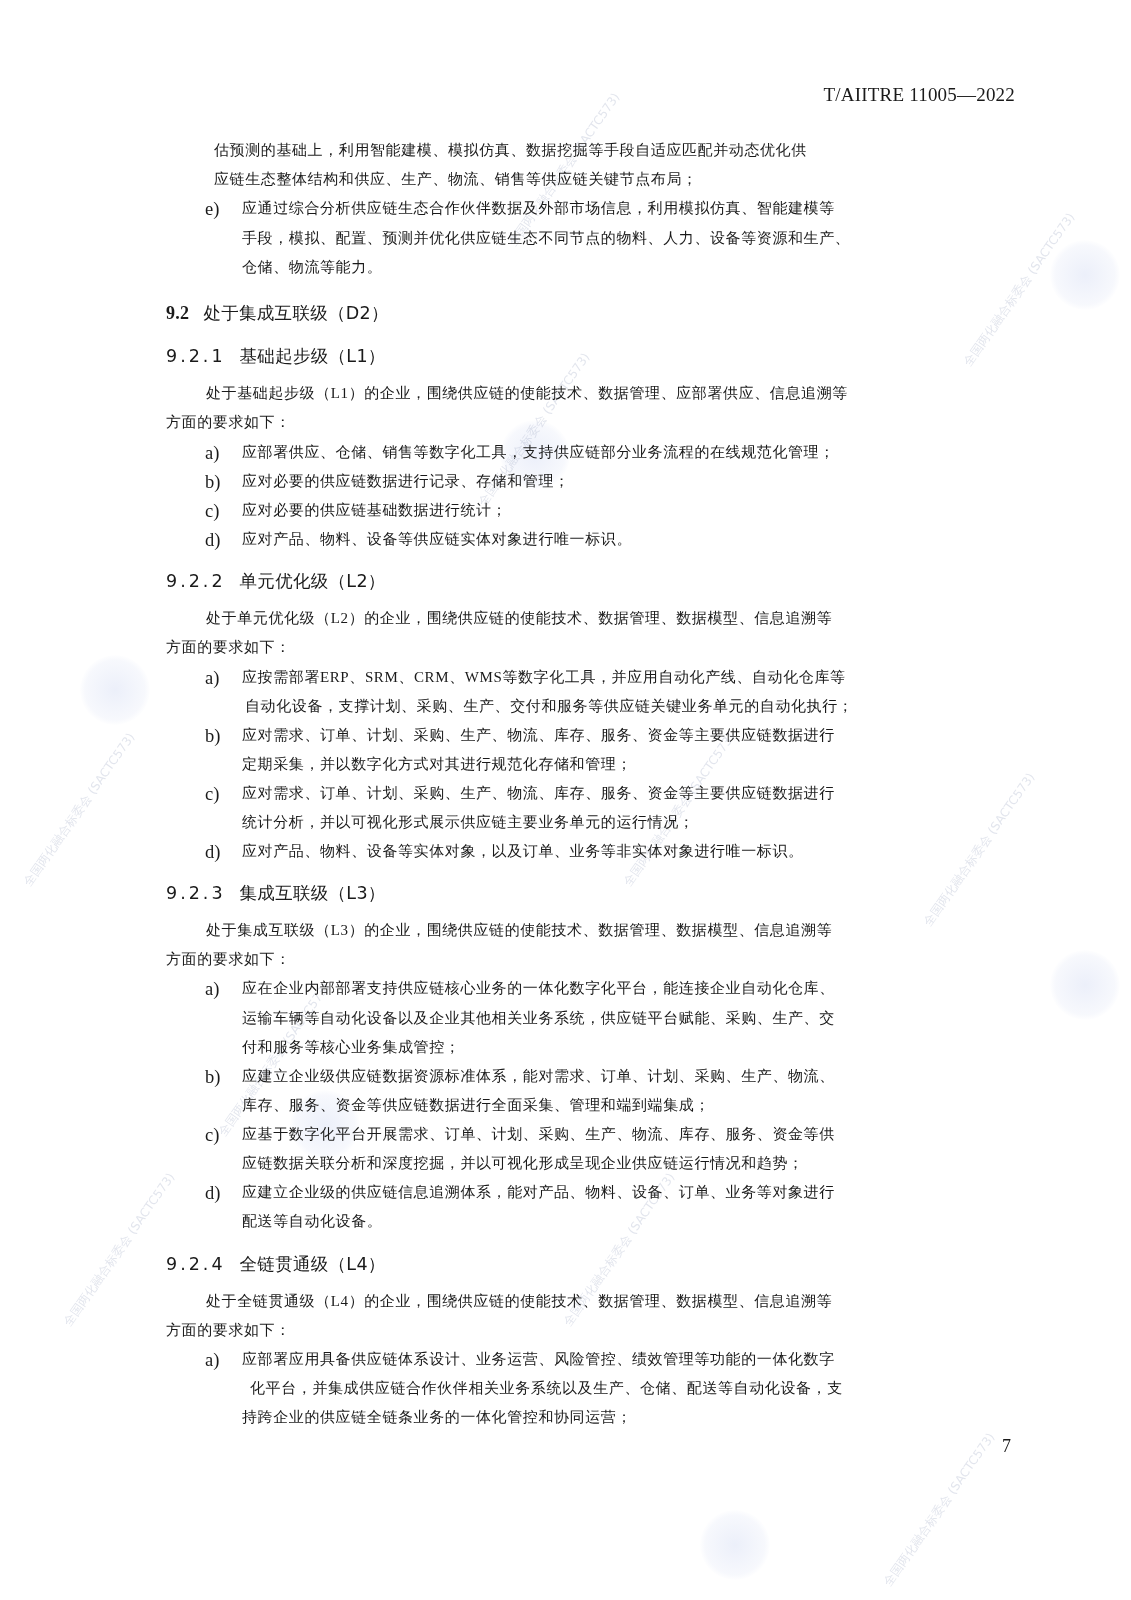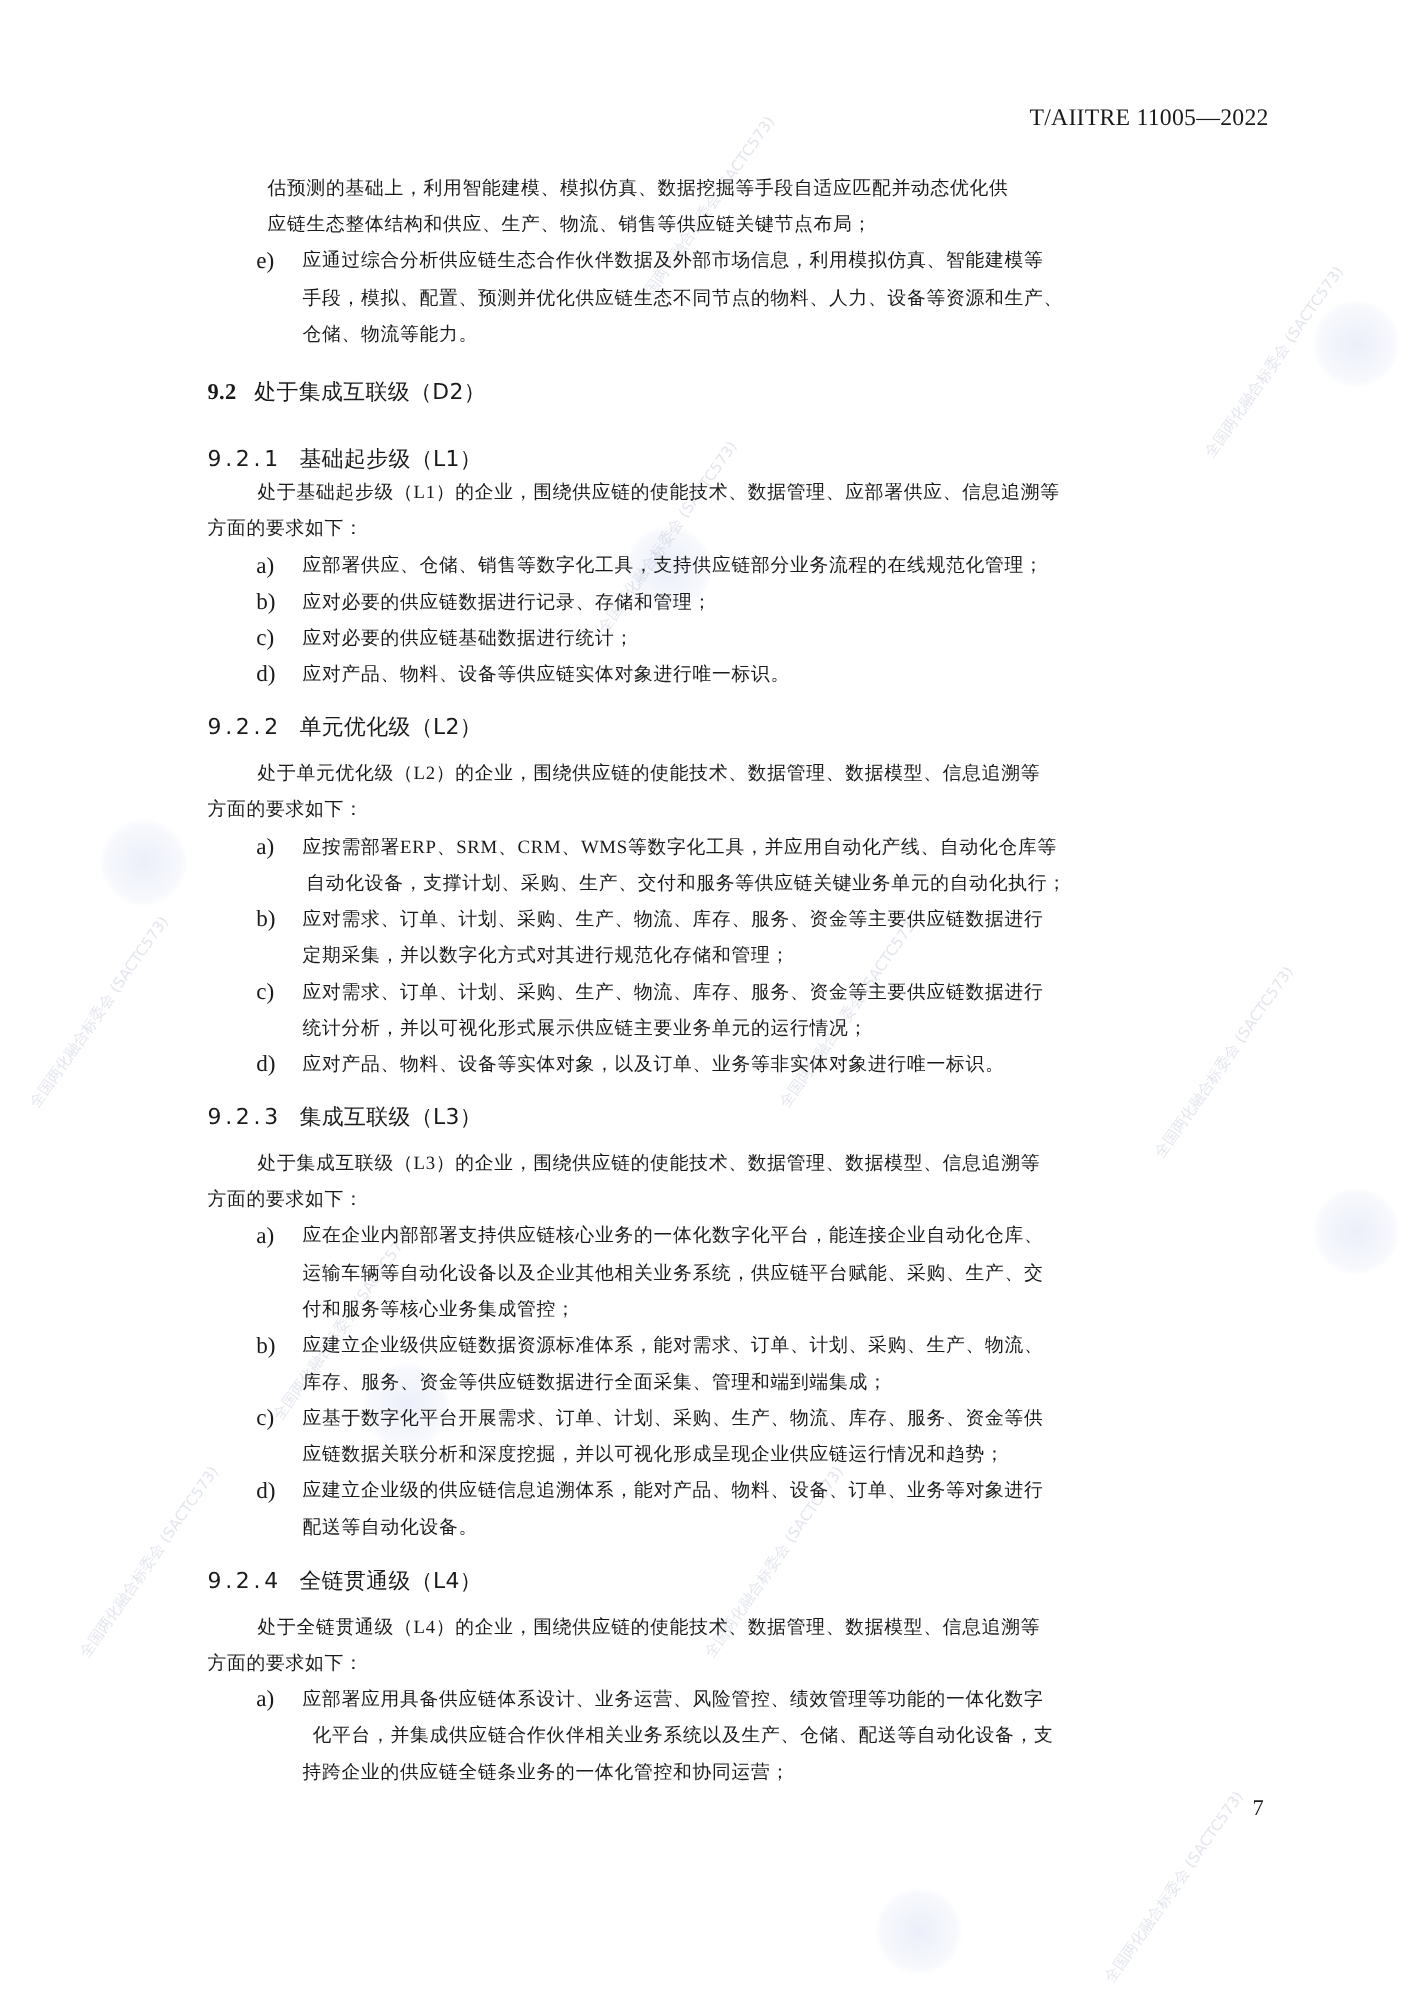--- a/index.html
+++ b/index.html
@@ -58,21 +58,21 @@
 <div class="line" style="left:214px;top:170px;">应链生态整体结构和供应、生产、物流、销售等供应链关键节点布局；</div>
 <div class="marker" style="left:205px;top:199px;">e)</div>
 <div class="line" style="left:242px;top:199px;text-align:center;">应通过综合分析供应链生态合作伙伴数据及外部市场信息，利用模拟仿真、智能建模等</div>
 <div class="line" style="left:242px;top:229px;">手段，模拟、配置、预测并优化供应链生态不同节点的物料、人力、设备等资源和生产、</div>
 <div class="line" style="left:242px;top:258px;">仓储、物流等能力。</div>
 
 <div class="heading" style="left:166px;top:301px;">
   <span class="num" style="font-family:'Liberation Serif',serif;font-size:18px;font-weight:bold;">9.2</span><span class="title">处于集成互联级（D2）</span>
 </div>
 
-<div class="heading" style="left:166px;top:344px;margin-top:11px;">
+<div class="heading" style="left:166px;top:344px;">
   <span class="num" style="letter-spacing:3px;">9.2.1</span><span class="title">基础起步级（L1）</span>
 </div>
 <div class="line" style="left:206px;top:384px;">处于基础起步级（L1）的企业，围绕供应链的使能技术、数据管理、应部署供应、信息追溯等</div>
 <div class="line" style="left:166px;top:413px;">方面的要求如下：</div>
 <div class="marker" style="left:205px;top:443px;">a)</div>
 <div class="line" style="left:242px;top:443px;">应部署供应、仓储、销售等数字化工具，支持供应链部分业务流程的在线规范化管理；</div>
 <div class="marker" style="left:205px;top:472px;">b)</div>
 <div class="line" style="left:242px;top:472px;">应对必要的供应链数据进行记录、存储和管理；</div>
 <div class="marker" style="left:205px;top:501px;">c)</div>
 <div class="line" style="left:242px;top:501px;">应对必要的供应链基础数据进行统计；</div>

